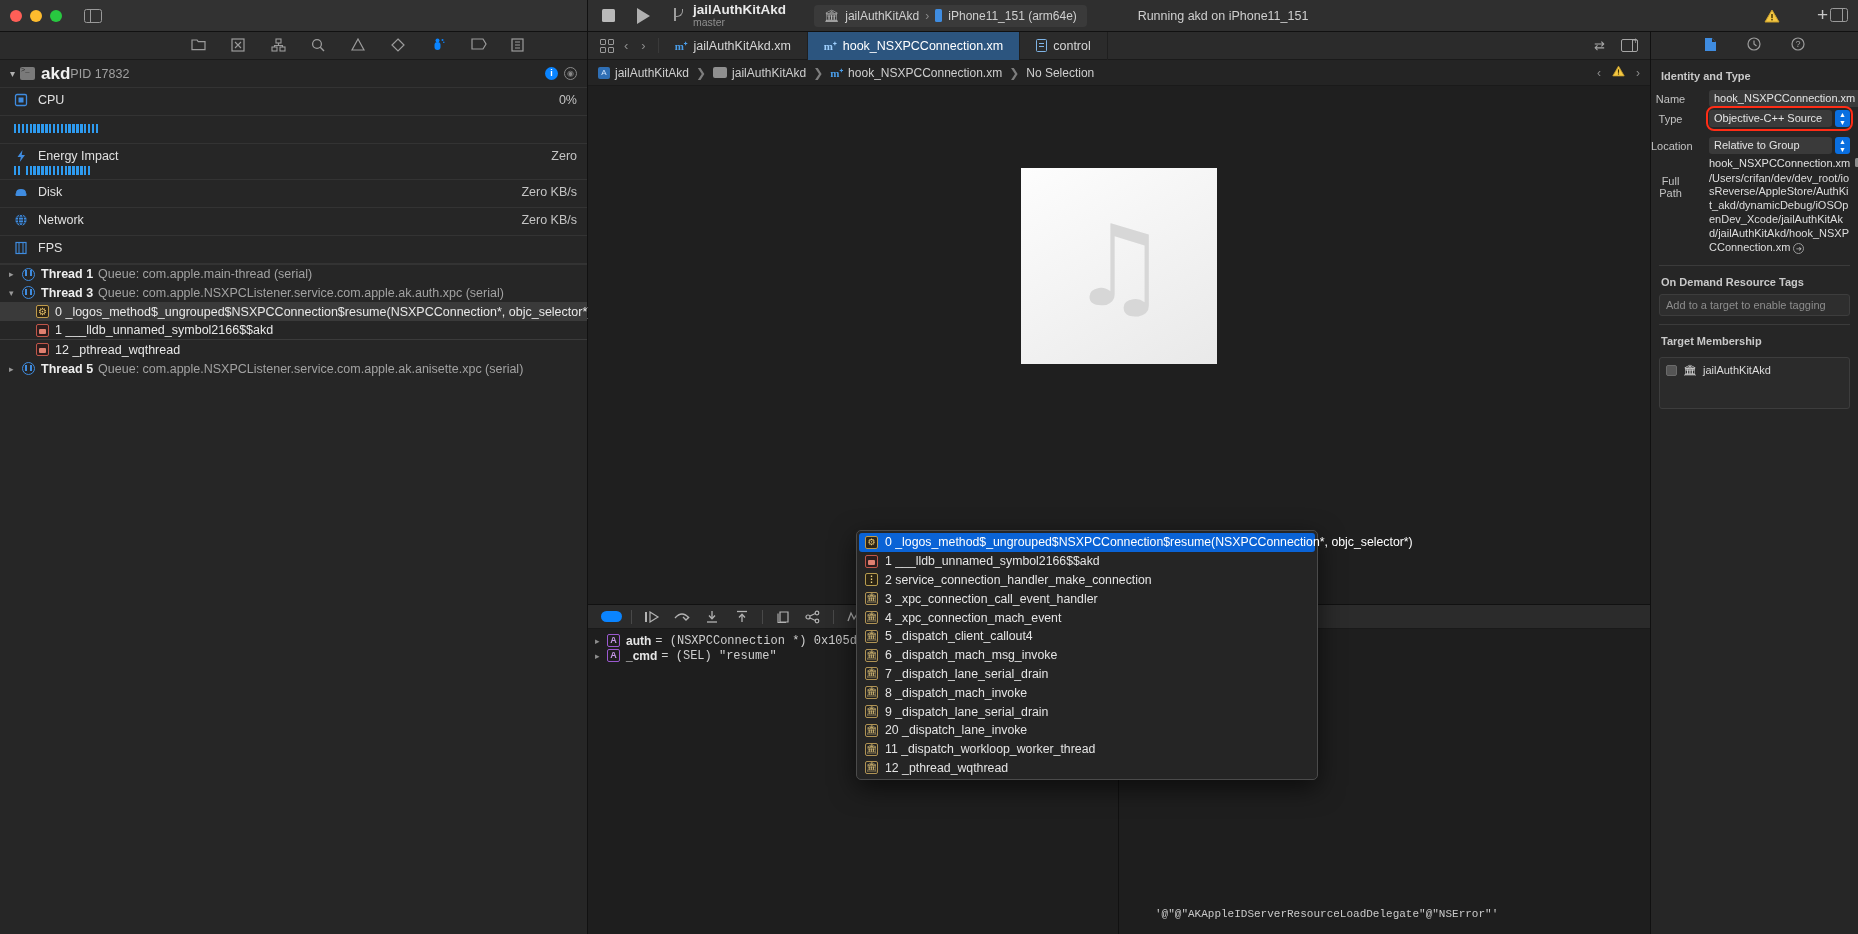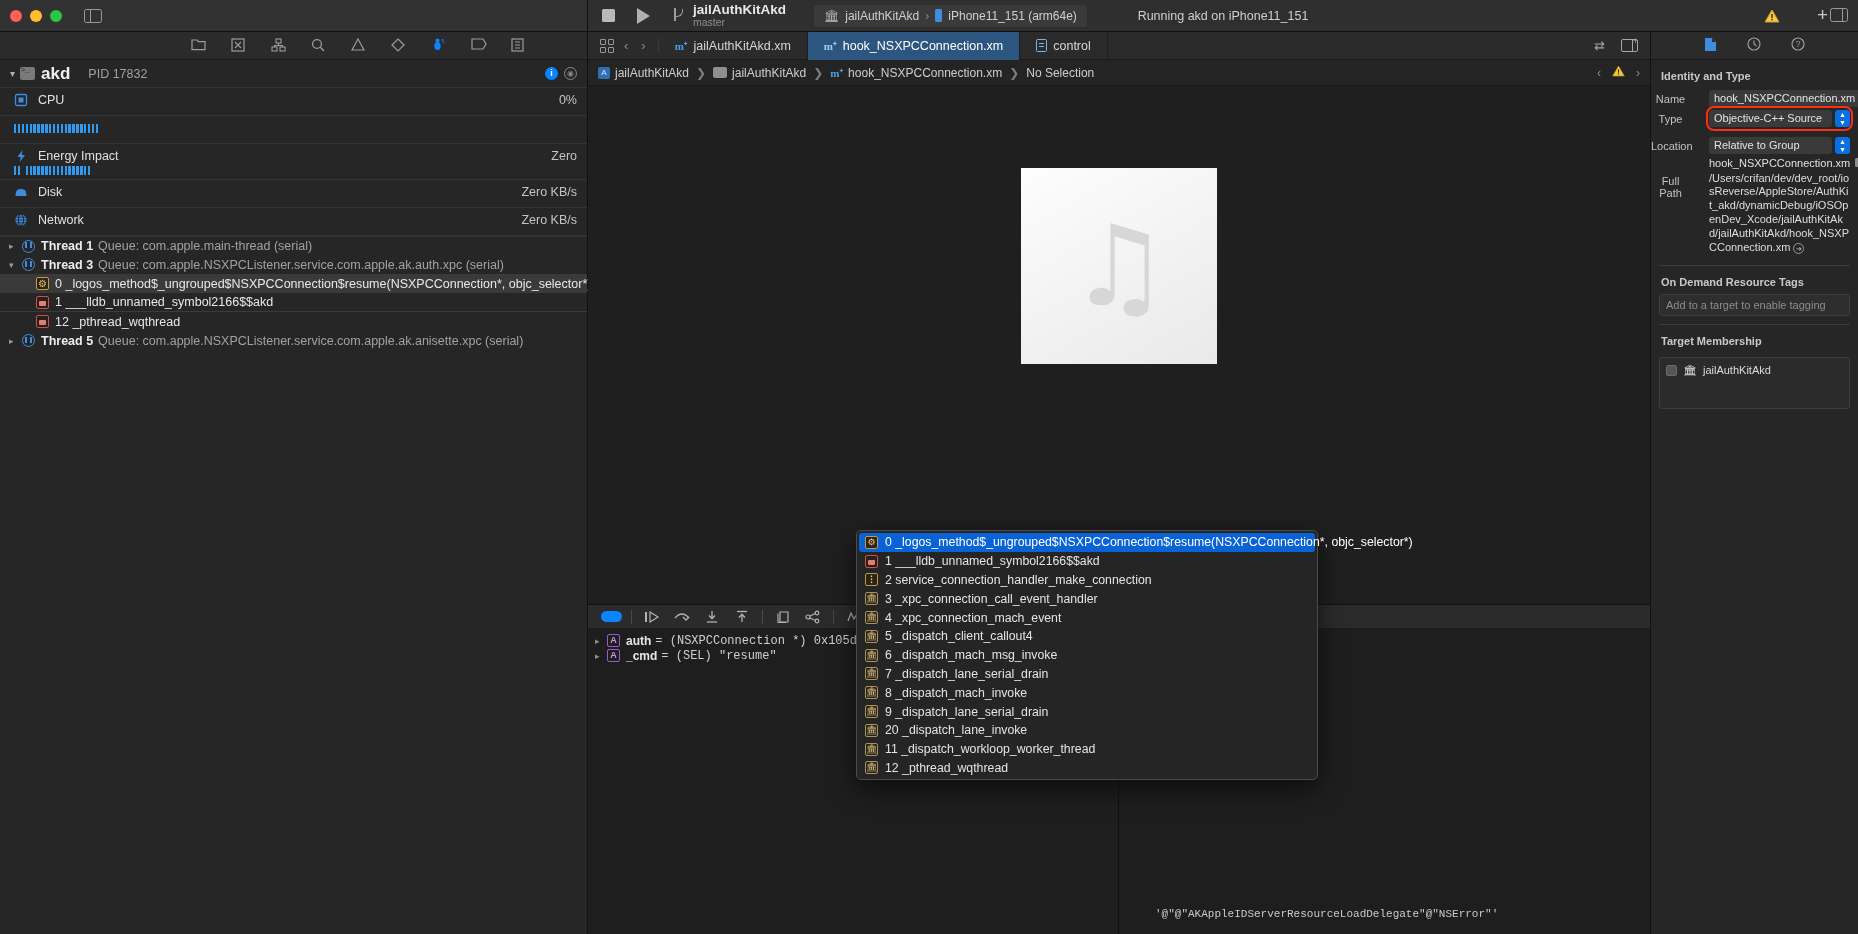--- a/index.html
+++ b/index.html
@@ -55,21 +55,21 @@
   .nav-tabs { height: 28px; display: flex; align-items: center; justify-content: center; gap: 25px; background: #2b2b2b; border-bottom: 1px solid #1a1a1a; padding-left: 130px; }
   .nav-tab { width: 15px; height: 15px; position: relative; color: #9c9c9c; }
   .nav-tab.active { color: #0a84ff; }
   .nav-tab svg { display:block; }
 
   .dbg-head { height: 28px; display: flex; align-items: center; padding: 0 10px; border-bottom: 1px solid #333; }
   .dbg-head .chev { color:#b0b0b0; font-size:10px; margin-right:5px; }
   .proc-ic { width: 15px; height: 13px; background: #7a7a7a; border-radius: 2px; margin-right: 6px; position: relative; }
   .proc-ic:before { content: ">_"; position:absolute; left:1px; top:-1px; font-size:7px; color:#2a2a2a; font-family:"Liberation Mono", monospace; }
   .proc-name { font-weight: bold; color: #f0f0f0; font-size: 17px; }
-  .proc-pid { color: #a0a0a0; margin-left: 18px; font-size: 12.5px; }
+  .proc-pid { color: #a0a0a0; margin-left: 0; font-size: 12.5px; }
   .head-right { margin-left: auto; display: flex; gap: 6px; align-items: center; }
   .blue-i { width: 13px; height: 13px; border-radius: 50%; background: #0a84ff; color:#fff; font-size:9px; font-weight:bold; text-align:center; line-height:13px; }
   .gray-i { width: 13px; height: 13px; border-radius: 50%; border: 1.3px solid #8a8a8a; color:#8a8a8a; font-size:8px; text-align:center; line-height:11px; }
 
   .gauge { border-bottom: 1px solid #333; padding: 5px 10px 4px 14px; min-height: 28px; }
   .gauge-row { display: flex; align-items: center; }
   .g-ic { width: 17px; height: 14px; margin-right: 7px; flex: 0 0 17px; }
   .g-label { font-size: 12.5px; color: #e0e0e0; }
   .g-val { margin-left: auto; font-size: 12.5px; color: #c4c4c4; }
   .bars { margin-top: 3px; height: 9px; display: flex; gap: 1.5px; margin-left: 0; }
@@ -393,20 +393,32 @@
                 <circle cx="7" cy="7" r="5.6" fill="#3f8ce0"></circle>
                 <ellipse cx="7" cy="7" rx="2.6" ry="5.6" fill="none" stroke="#1e1e1e" stroke-width="0.9"></ellipse>
                 <path d="M1.4 7h11.2 M2.3 4.2h9.4 M2.3 9.8h9.4" stroke="#1e1e1e" stroke-width="0.8"></path>
               </svg>
           </span>
           <span class="g-label">Network</span>
           <span class="g-val">Zero KB/s</span>
         </div>
       </div>
 
+      <div class="gauge">
+        <div class="gauge-row">
+          <span class="g-ic">
+            <svg width="15" height="14" viewBox="0 0 15 14">
+                <rect x="2" y="1.5" width="10" height="11" fill="none" stroke="#3f8ce0" stroke-width="1.2"></rect>
+                <path d="M5 1.5v11 M9 1.5v11" stroke="#3f8ce0" stroke-width="1"></path>
+              </svg>
+          </span>
+          <span class="g-label">FPS</span>
+          <span class="g-val"></span>
+        </div>
+      </div>
 
       <div class="thread-row sep">
         <span class="t-chev">▸</span>
         <span class="t-ic"></span>
         <span class="t-name">Thread 1</span>
         <span class="t-queue">Queue: com.apple.main-thread (serial)</span>
       </div>
       <div class="thread-row">
         <span class="t-chev">▾</span>
         <span class="t-ic"></span>

